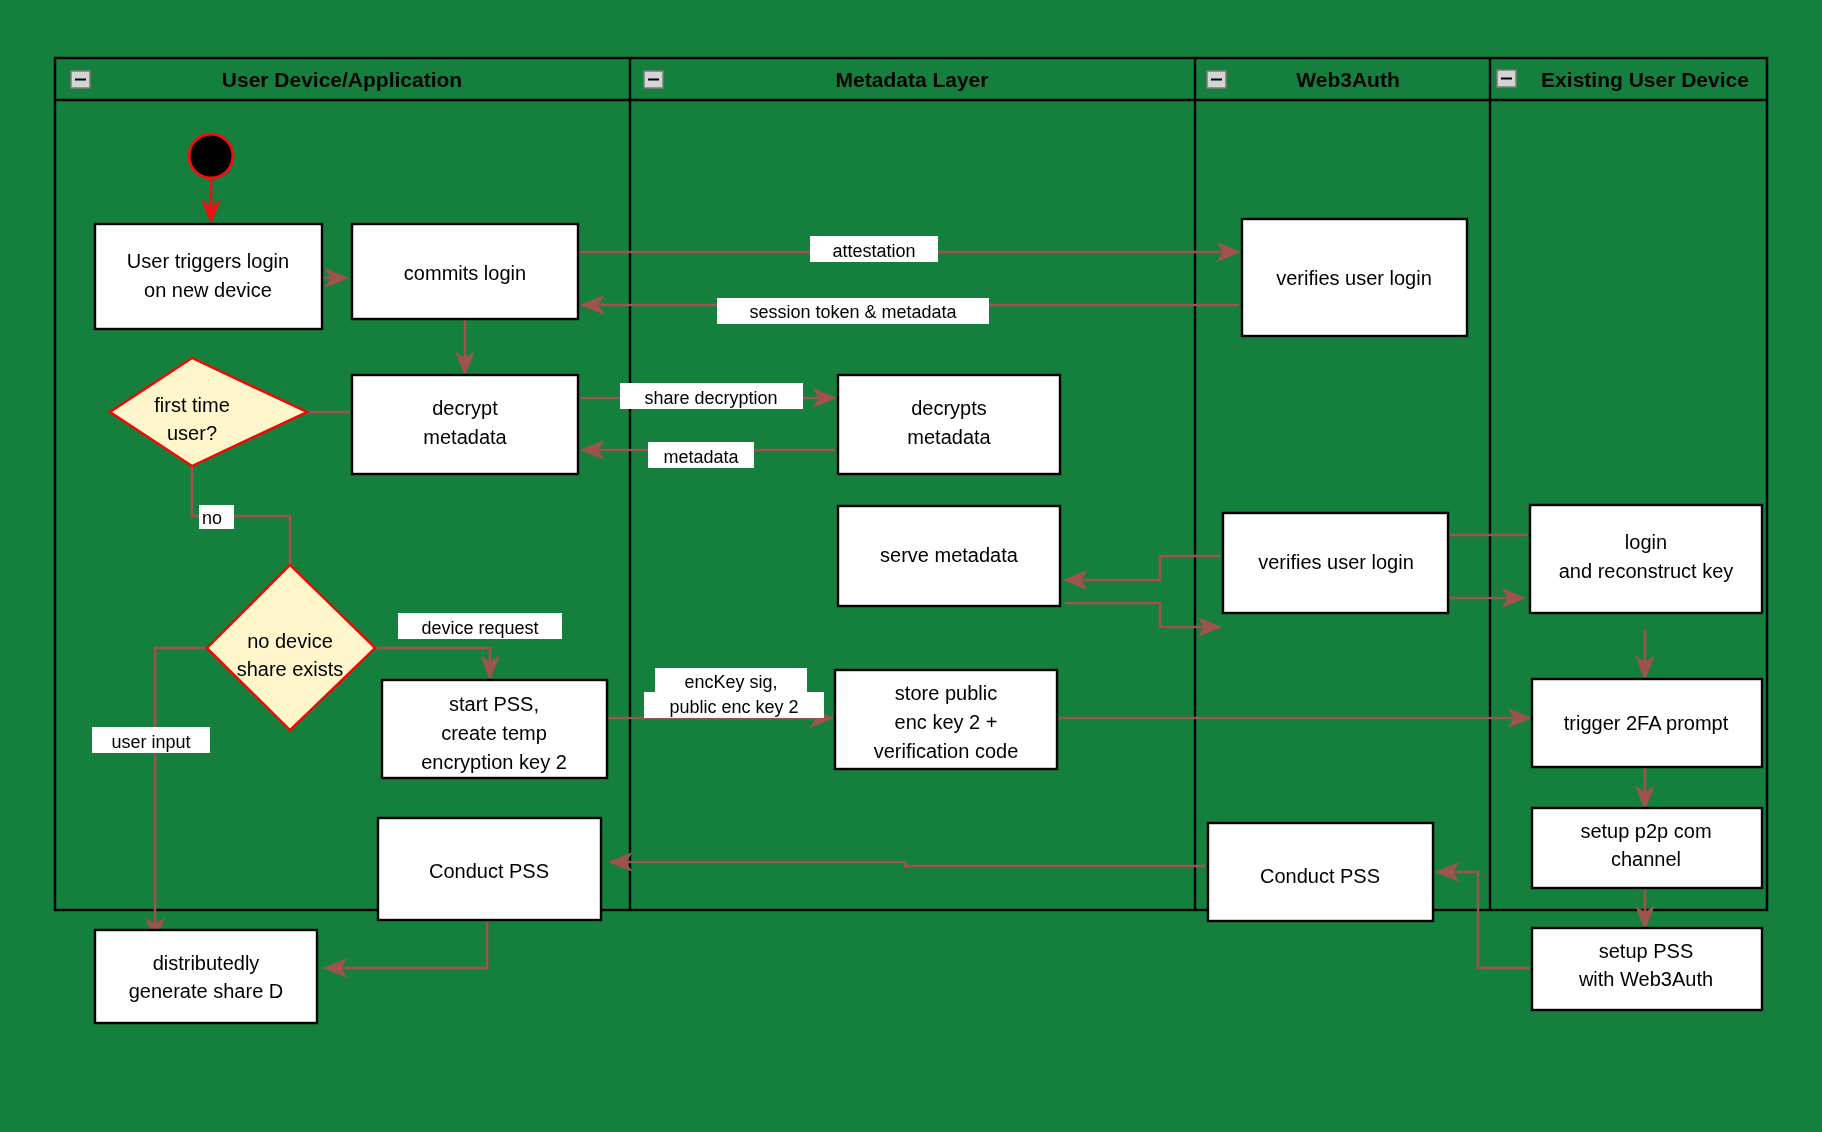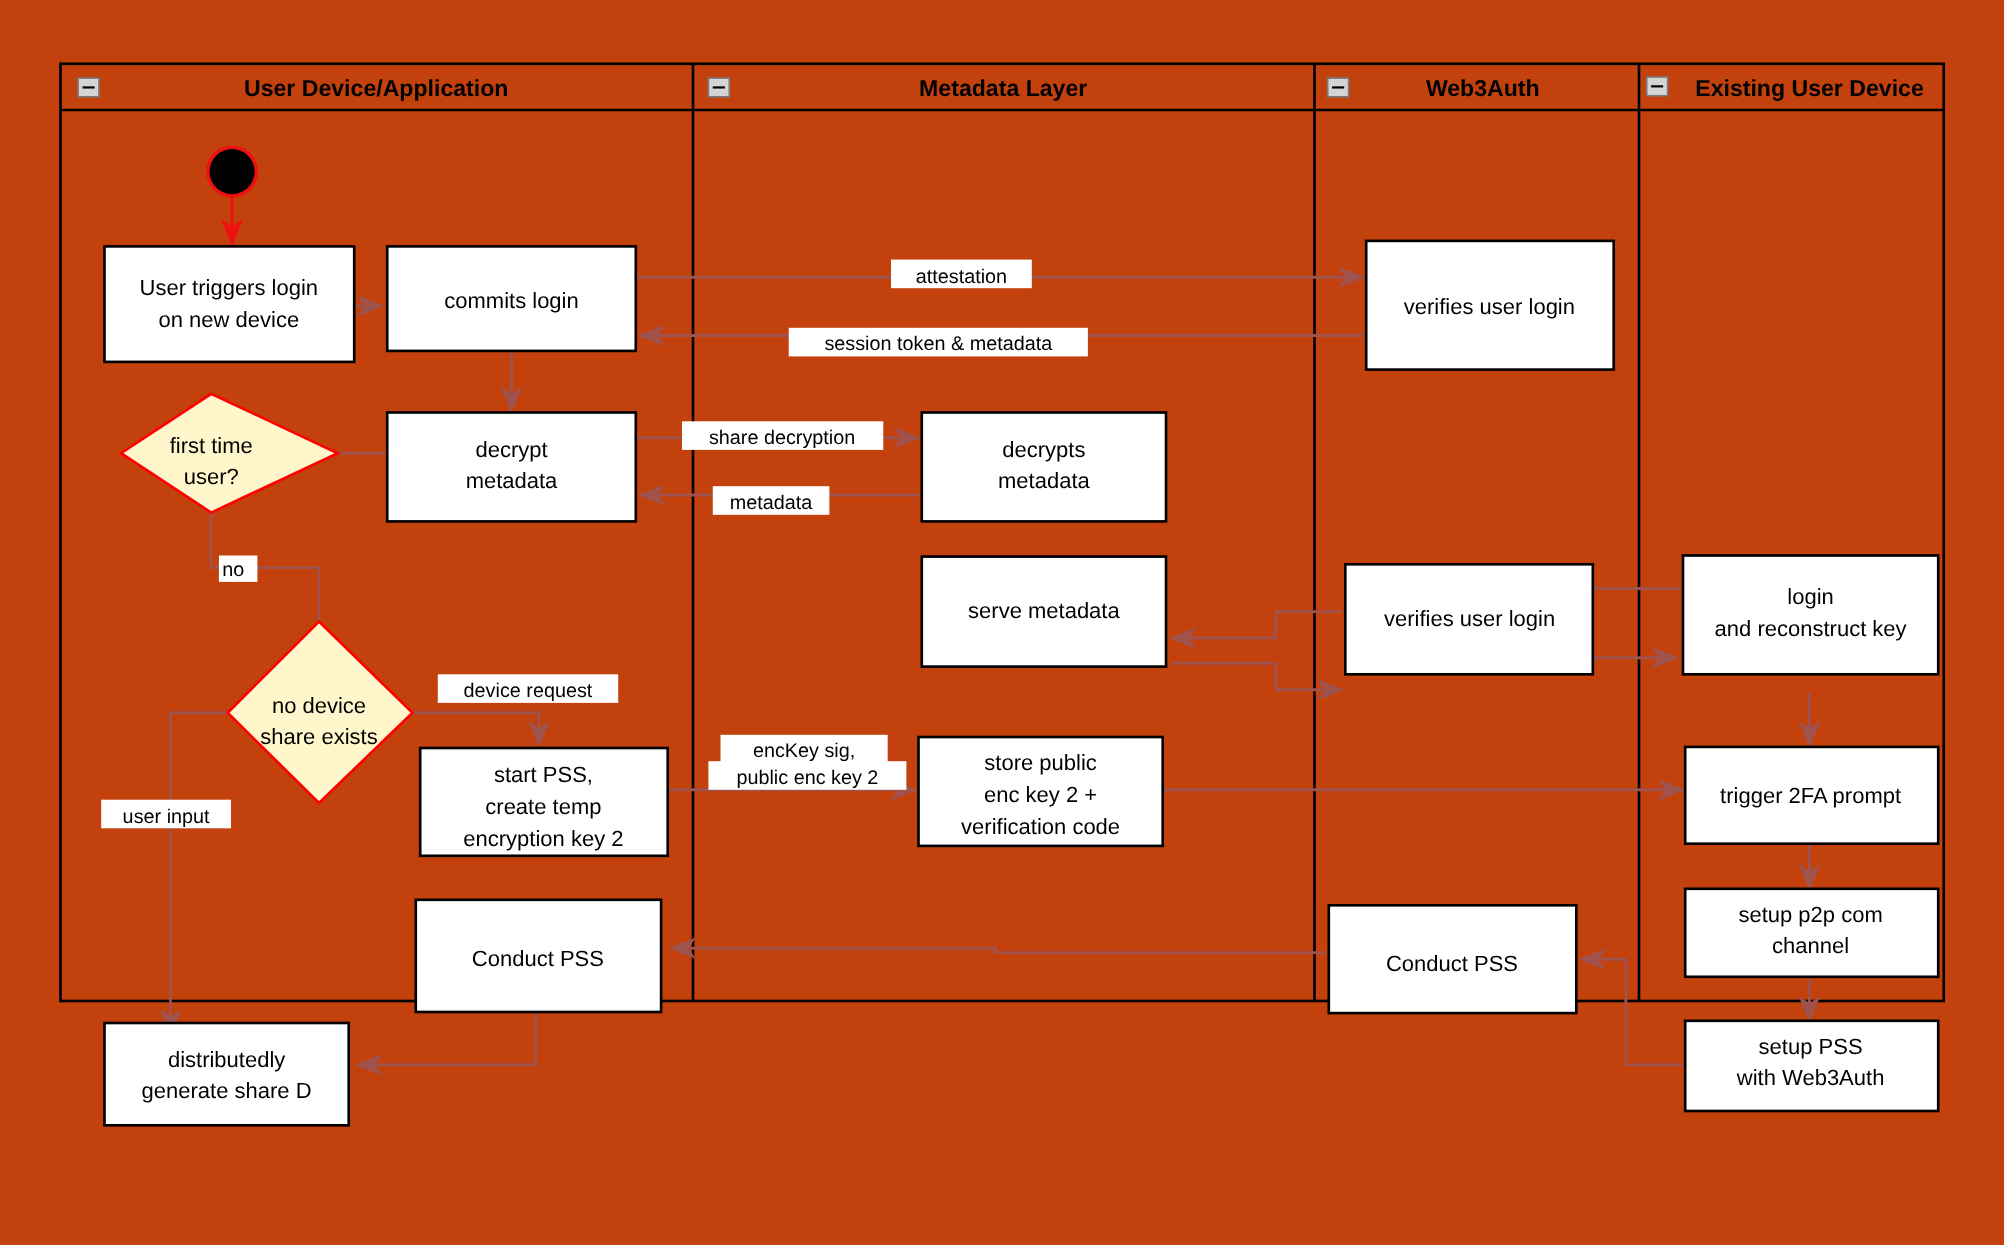--- a/index.html
+++ b/index.html
@@ -10,21 +10,21 @@
   body {
     font-family: "Liberation Sans", sans-serif;
     width: 1822px;
     height: 1132px;
     overflow: hidden;
   }
   #diagram-root {
     position: relative;
     width: 1822px;
     height: 1132px;
-    background: #c2410c;
+    background: #15803d;
     text-decoration: underline;
   }
   svg#canvas {
     position: absolute;
     top: 0;
     left: 0;
     width: 1822px;
     height: 1132px;
   }
   .lane-header-text {

